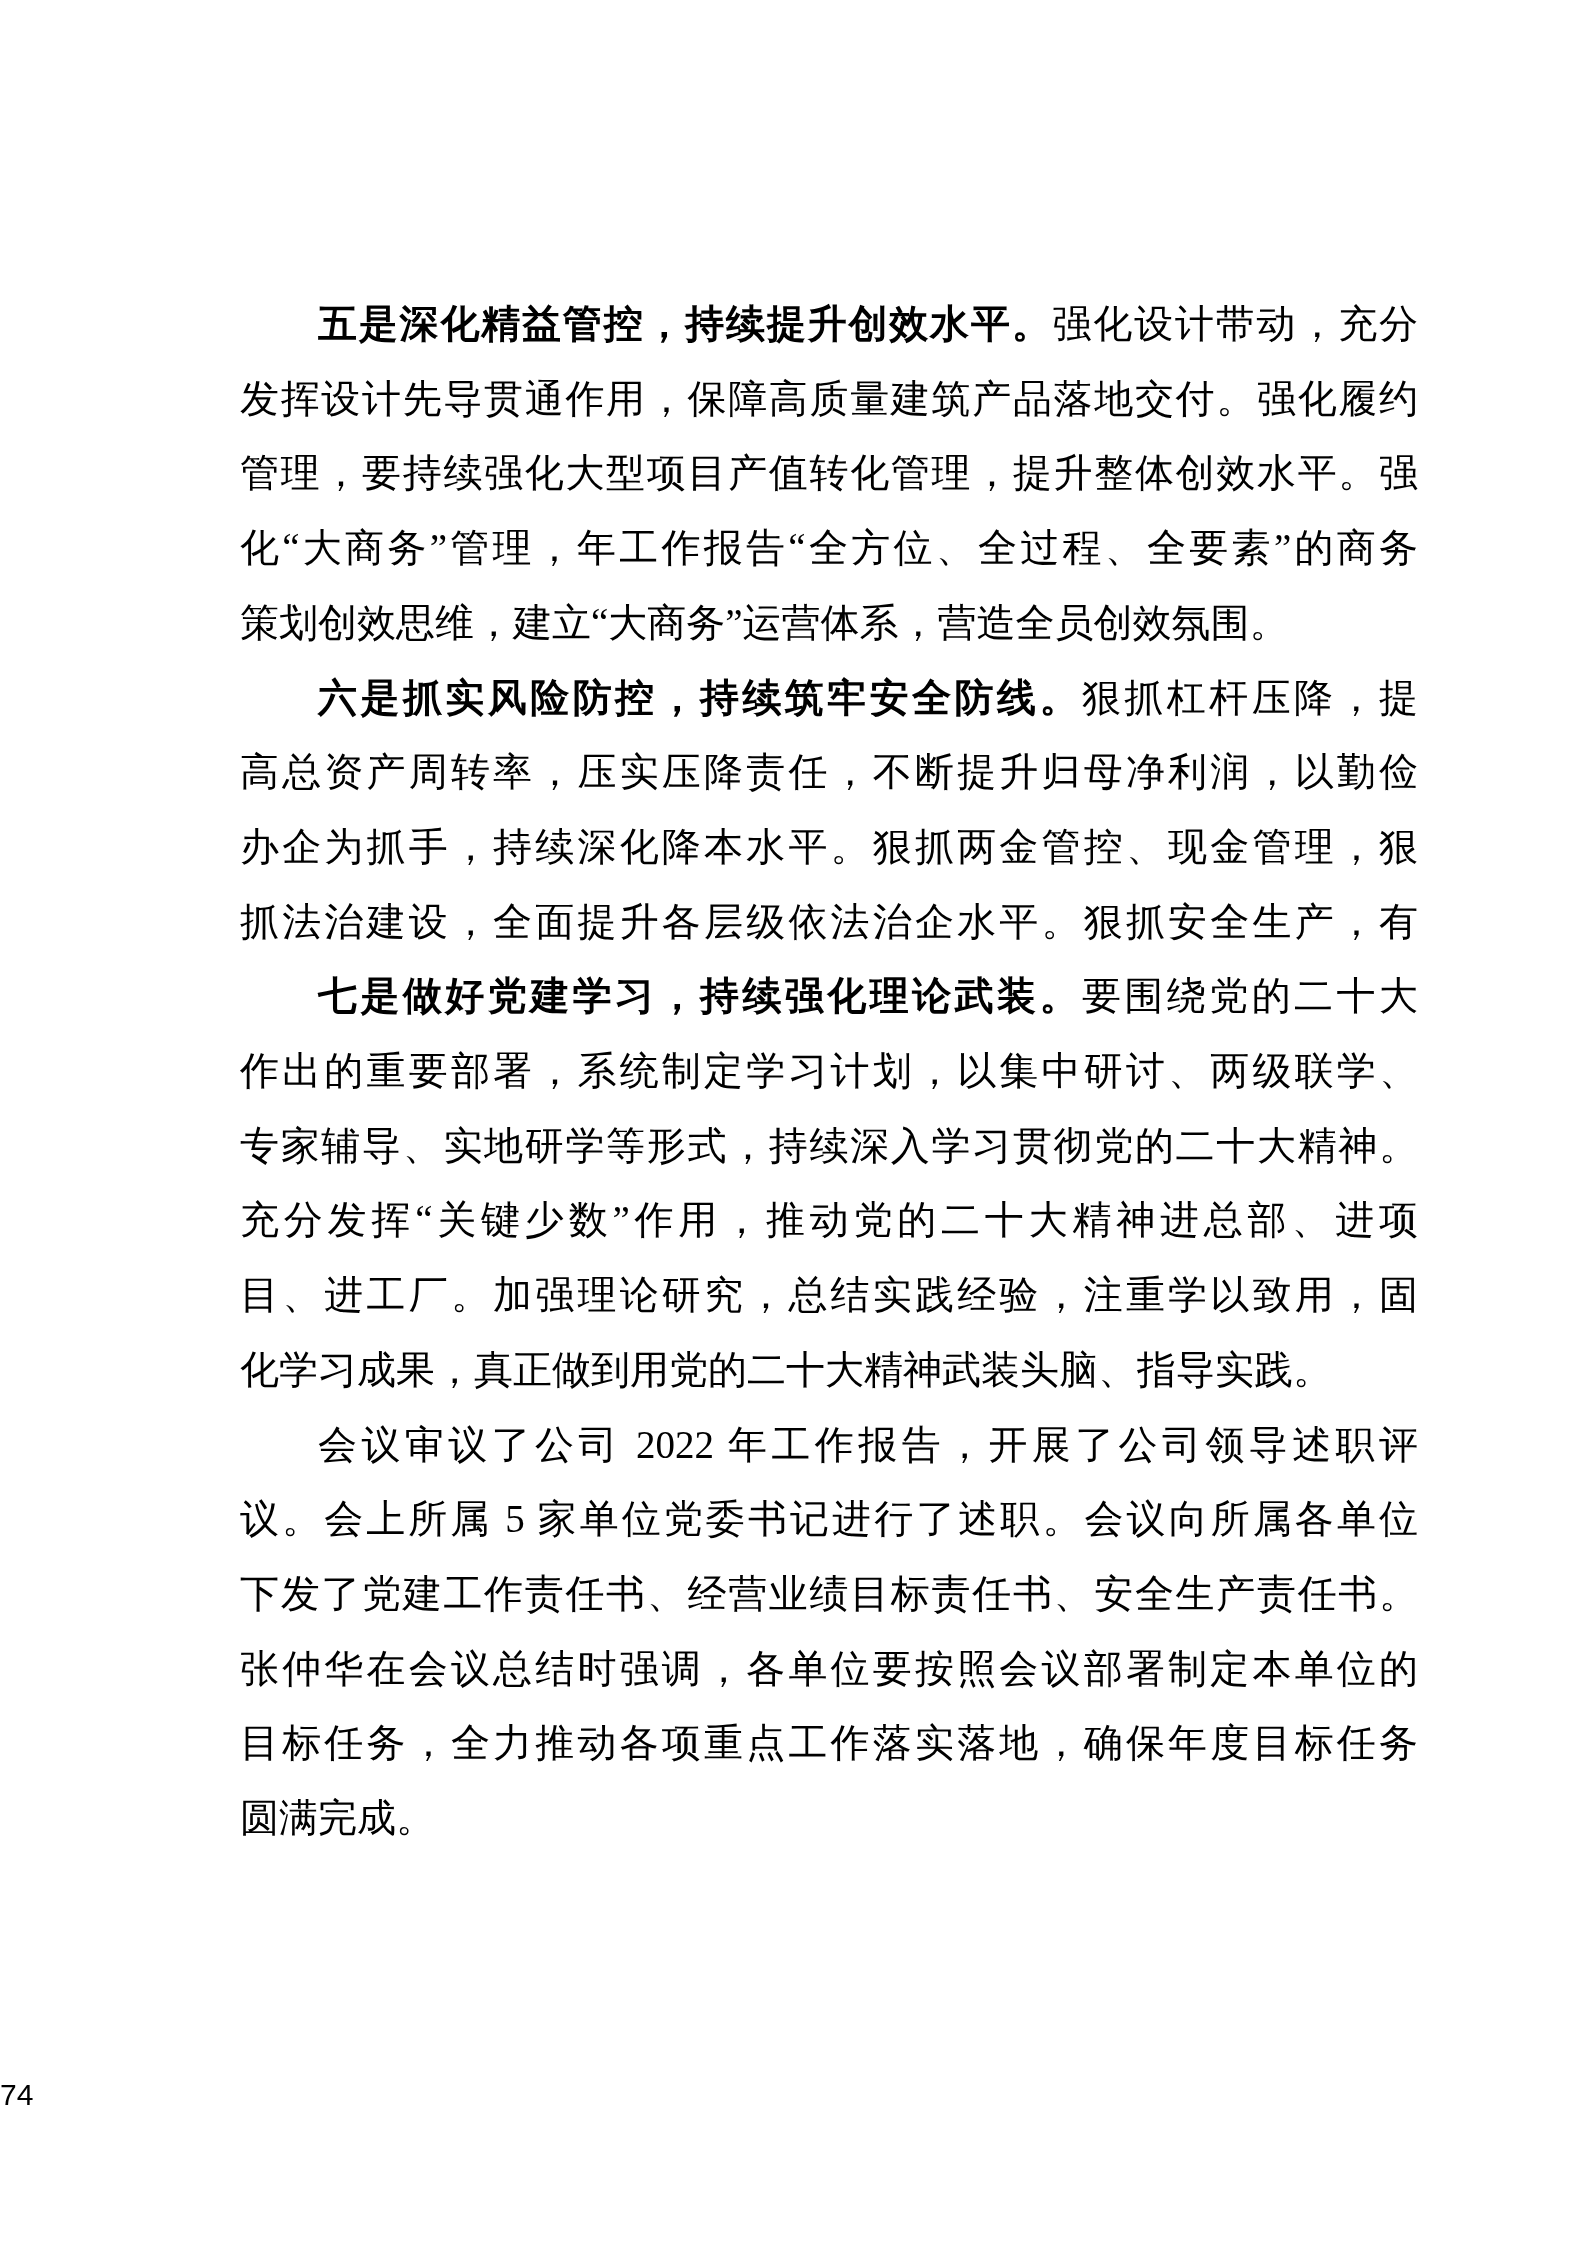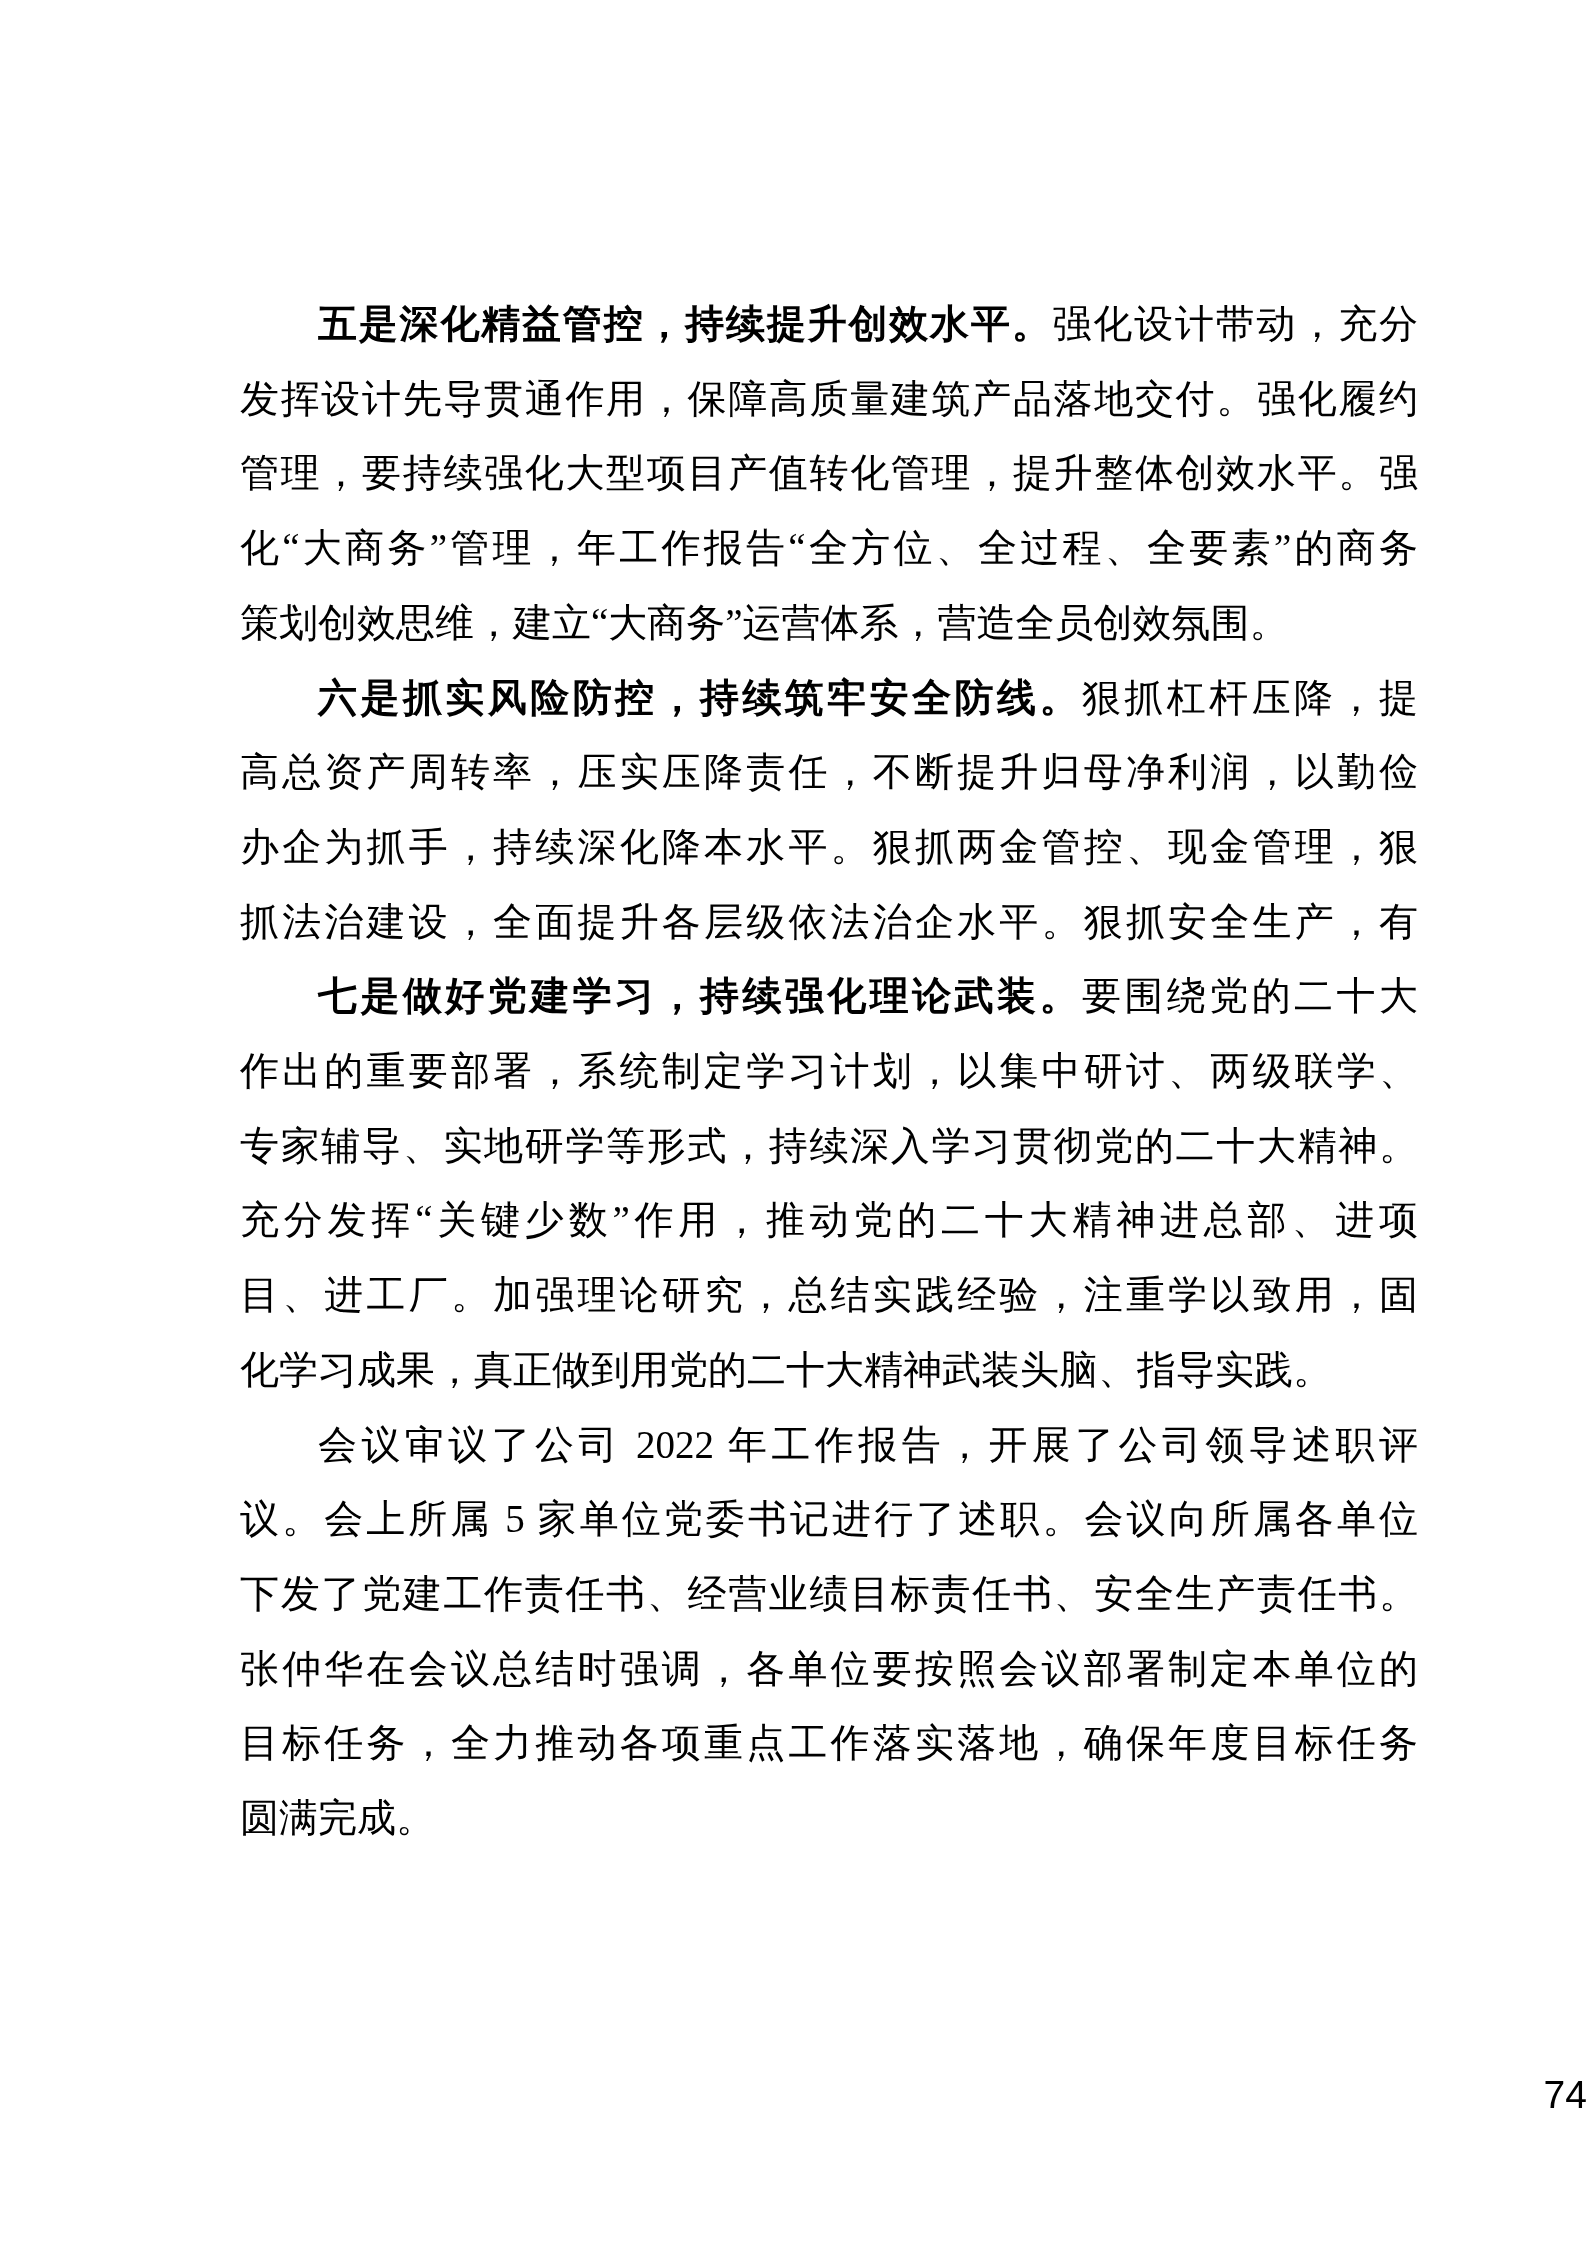--- a/index.html
+++ b/index.html
@@ -45,22 +45,22 @@
   }
   .run.b {
     font-weight: 700;
     font-family: "Liberation Sans", "DejaVu Sans", sans-serif;
   }
   .page-number {
     position: absolute;
     top: 2078px;
     left: 0;
     width: 100%;
-    text-align: right;
-    font-size: 39px;
+    text-align: left;
+    font-size: 30px;
     line-height: 34px;
     font-family: "Liberation Sans", "DejaVu Sans", sans-serif;
     color: #000000;
   }
 </style>
 </head>
 <body>
 
 <div class="page">
   <div class="doc-body">

